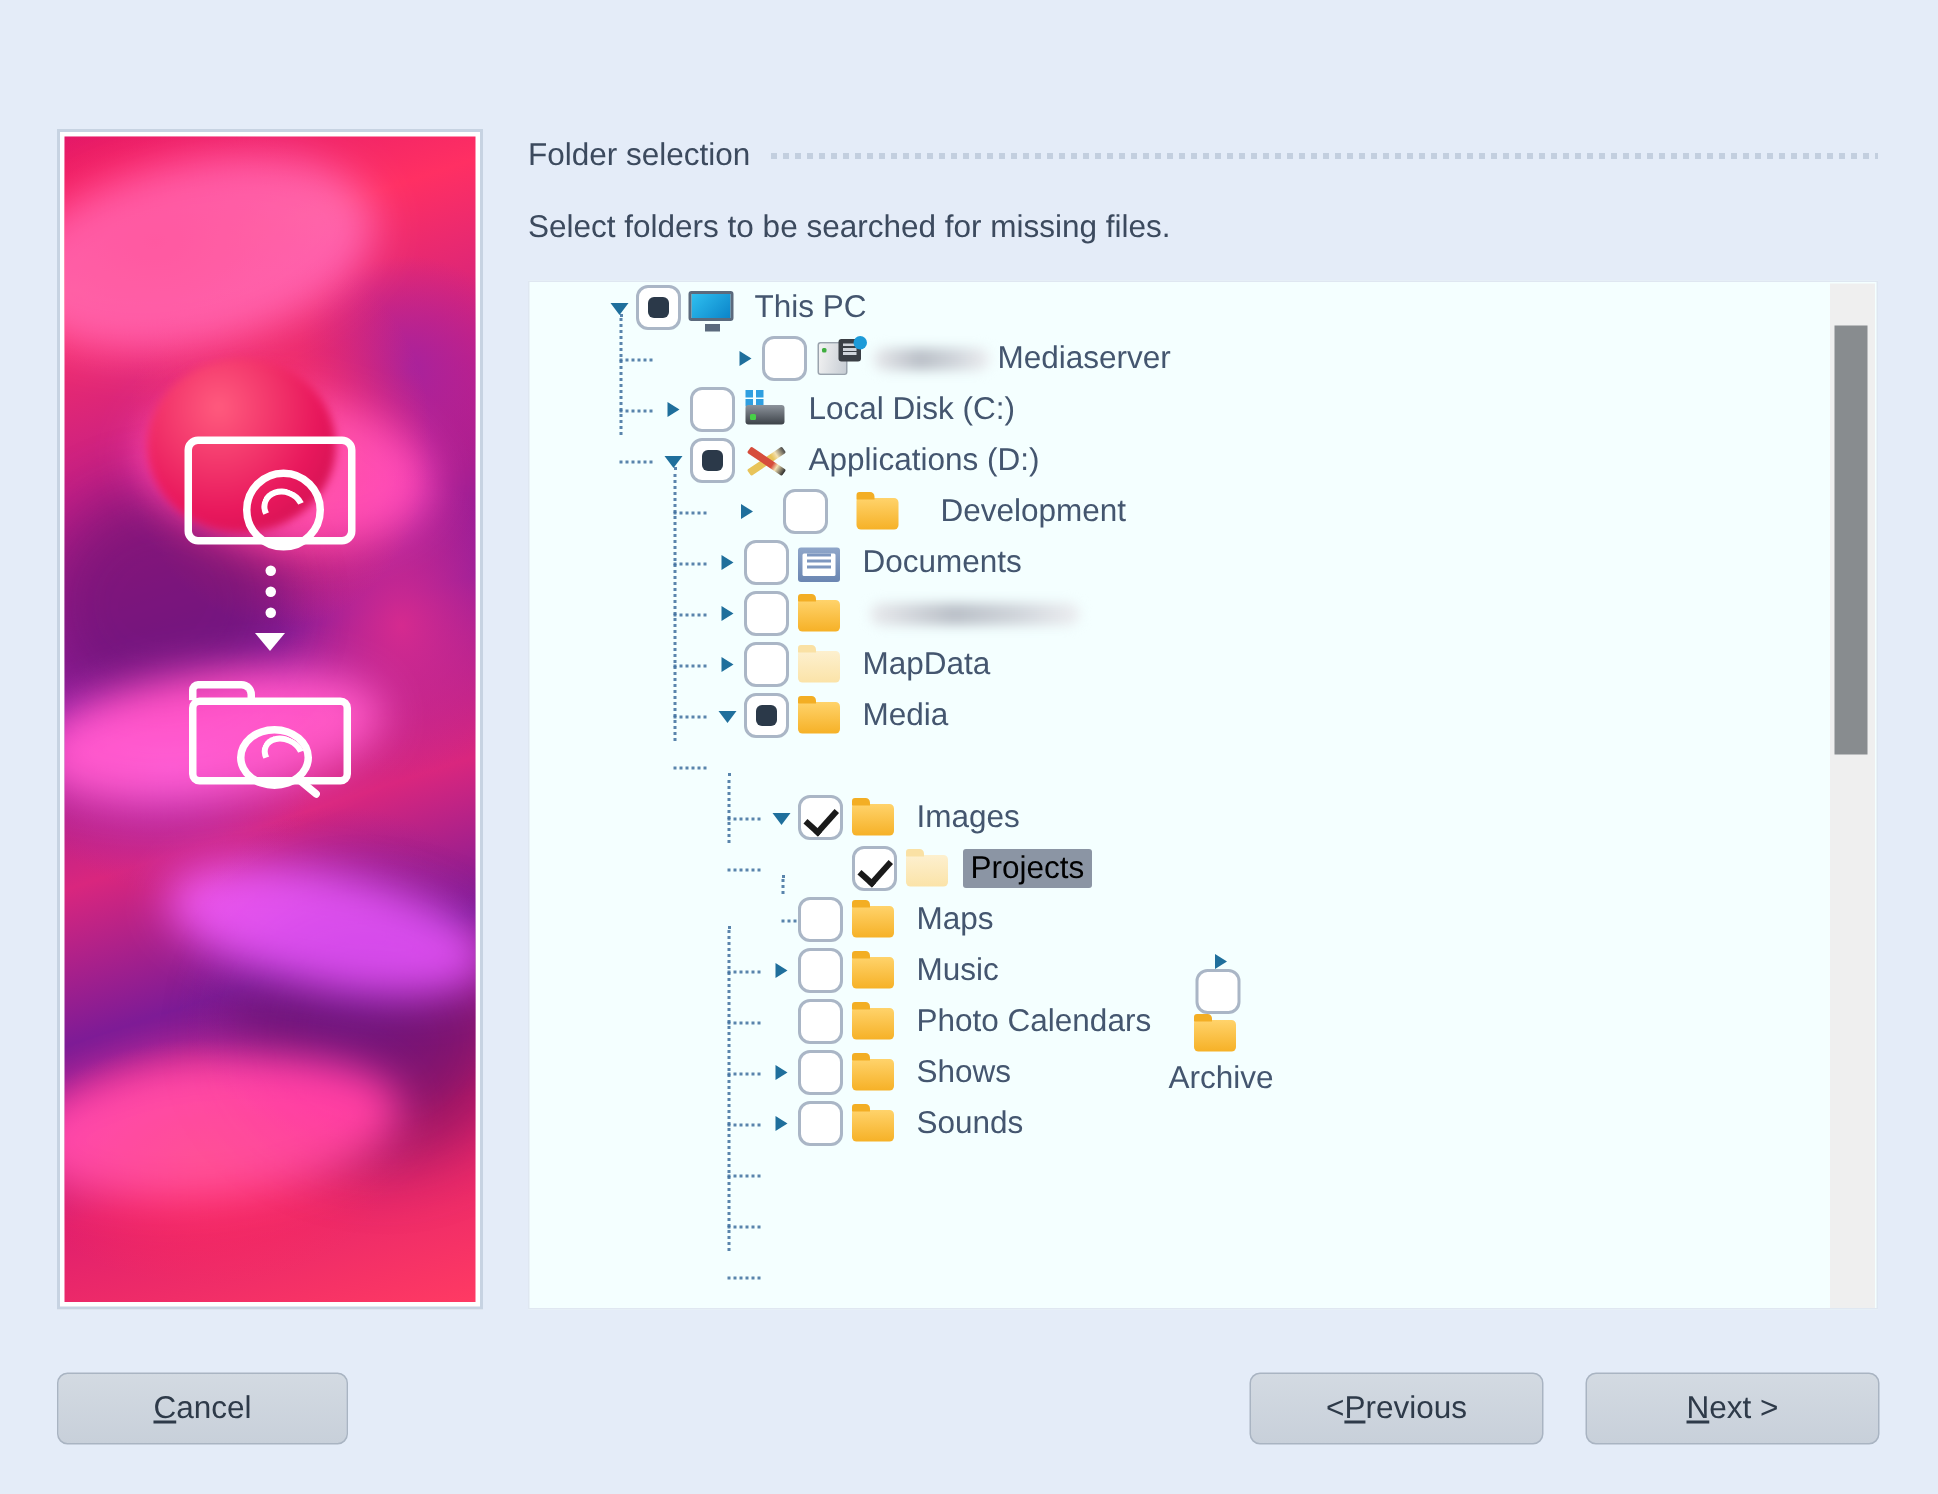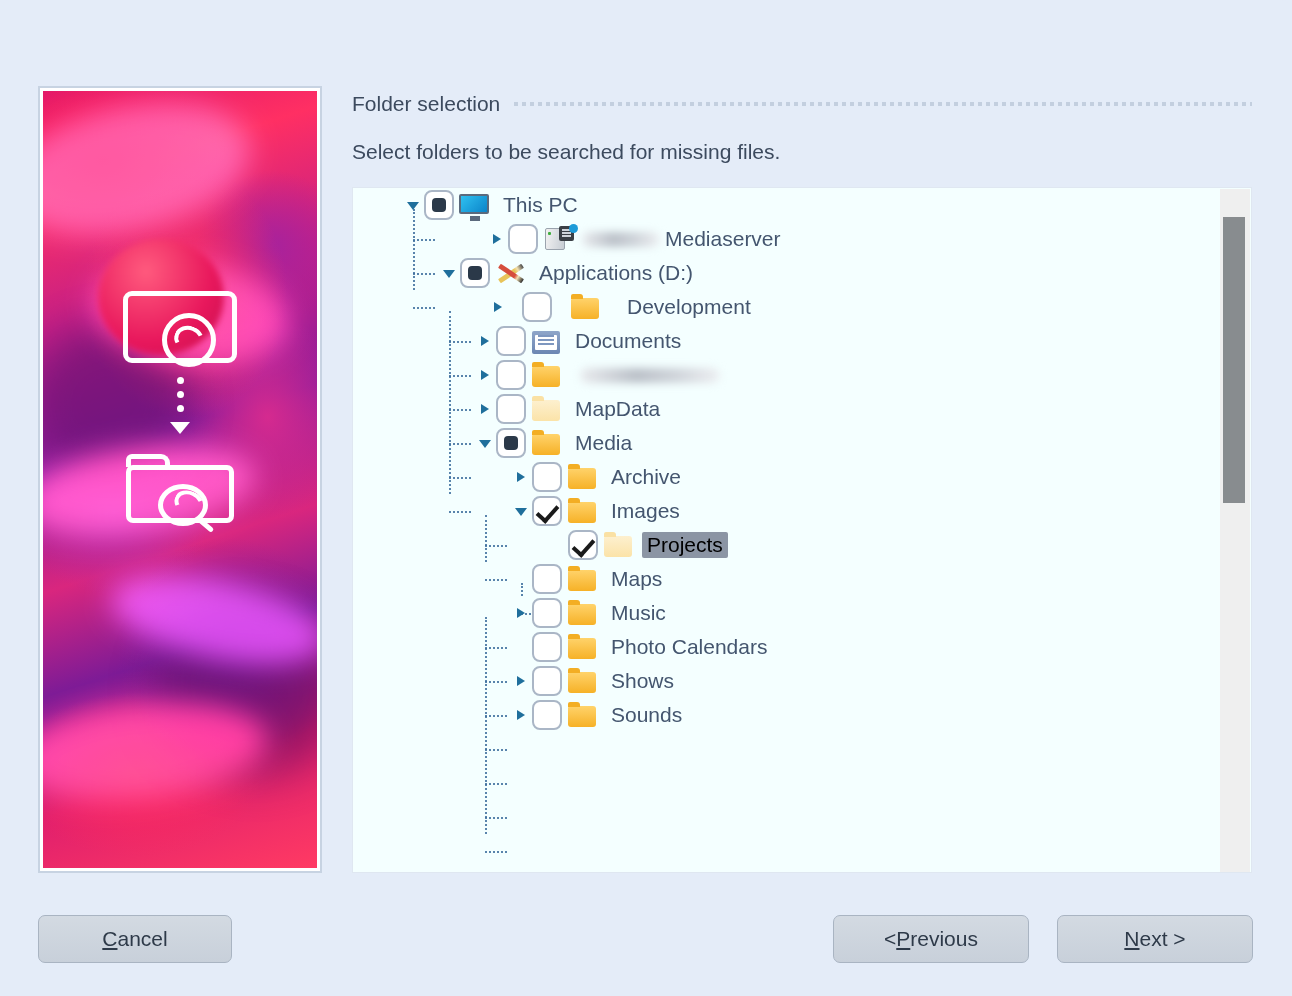--- a/index.html
+++ b/index.html
@@ -290,20 +290,30 @@
           <span class="fico">
             <span class="server"></span>
             <span class="server-badge"></span>
             <span class="server-note"></span>
           </span>
           <span class="blurtext" style="width: 78px;"></span>
           <span class="label">Mediaserver</span>
         </div>
         <div class="row" style="position: relative; z-index: 2;">
           <span style="flex: 0 0 58px;"></span>
+          <span class="twisty collapsed"></span>
+          <span class="cb "></span>
+          <span class="fico">
+            <span class="winlogo"></span>
+            <span class="disk"></span>
+          </span>
+          <span class="label">Local Disk (C:)</span>
+        </div>
+        <div class="row" style="position: relative; z-index: 2;">
+          <span style="flex: 0 0 58px;"></span>
           <span class="twisty expanded"></span>
           <span class="cb partial"></span>
           <span class="fico">
             <span class="pens">
               <span class="pen a"></span>
               <span class="pen b"></span>
             </span>
           </span>
           <span class="label">Applications (D:)</span>
         </div>
@@ -346,21 +356,21 @@
         </div>
         <div class="row" style="position: relative; z-index: 2;">
           <span style="flex: 0 0 94px;"></span>
           <span class="twisty expanded"></span>
           <span class="cb partial"></span>
           <span class="fico">
             <span class="folder"></span>
           </span>
           <span class="label">Media</span>
         </div>
-        <div class="row" style="position: relative; z-index: 2;">
+        <div class="row" style="position: relative; z-index: 2; flex-direction: column;">
           <span style="flex: 0 0 130px;"></span>
           <span class="twisty collapsed"></span>
           <span class="cb "></span>
           <span class="fico">
             <span class="folder"></span>
           </span>
           <span class="label">Archive</span>
         </div>
         <div class="row" style="position: relative; z-index: 2;">
           <span style="flex: 0 0 130px;"></span>

